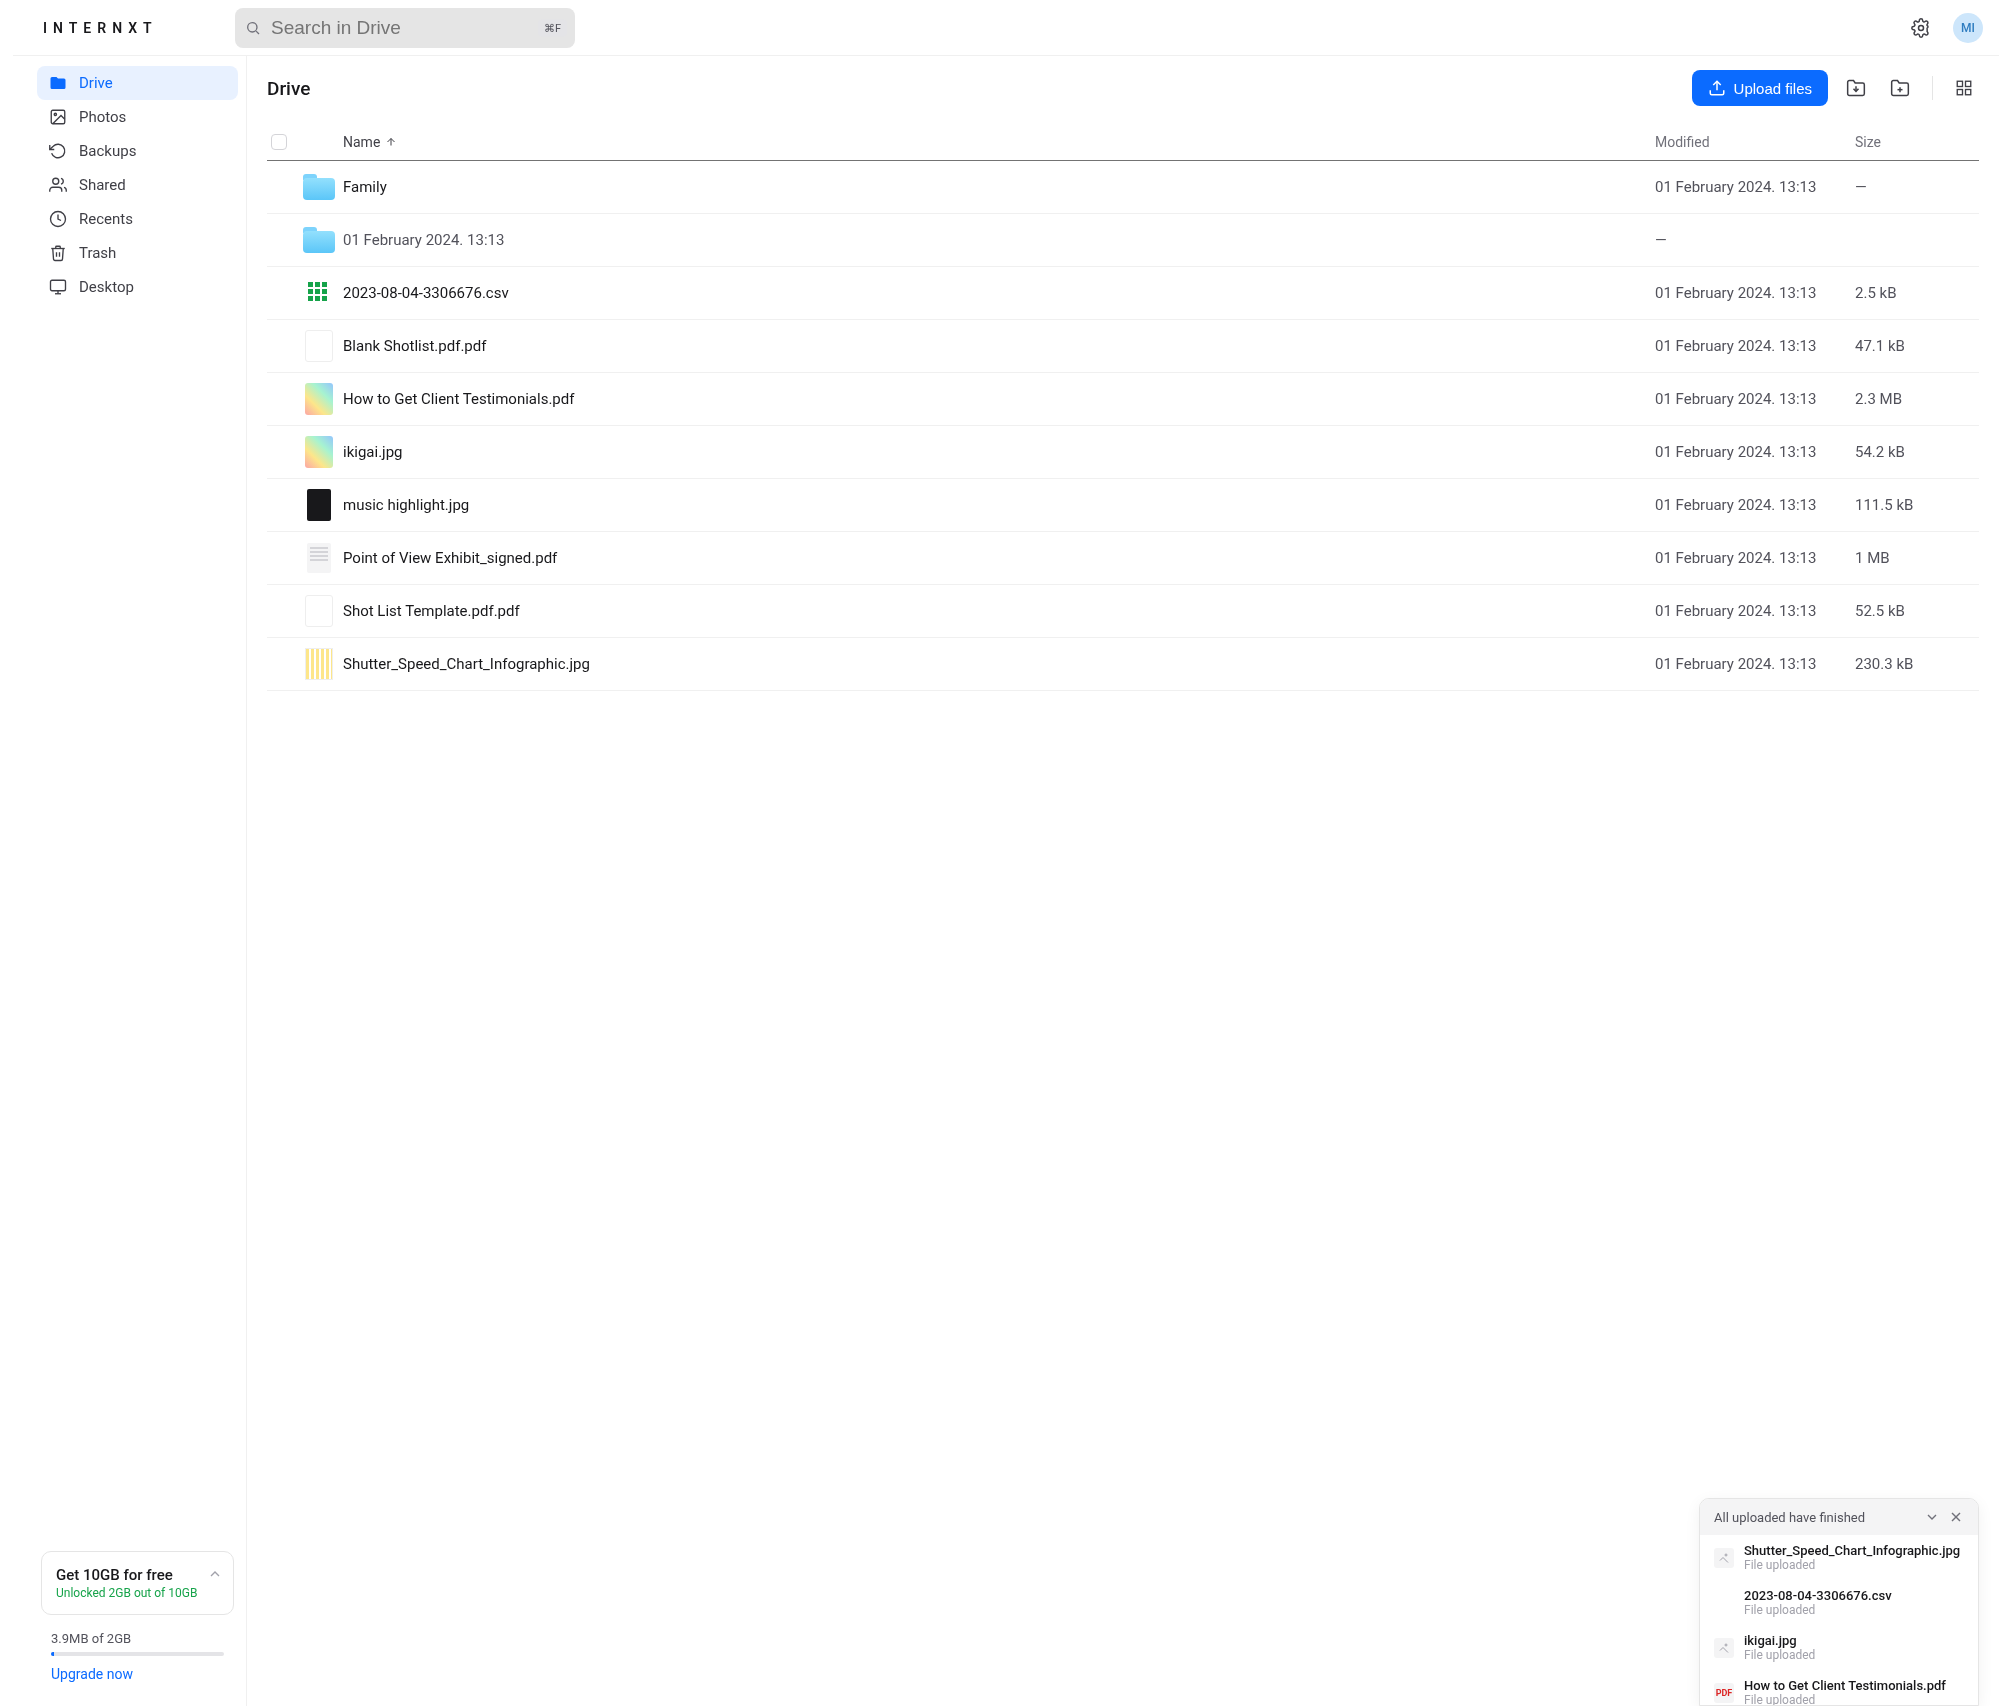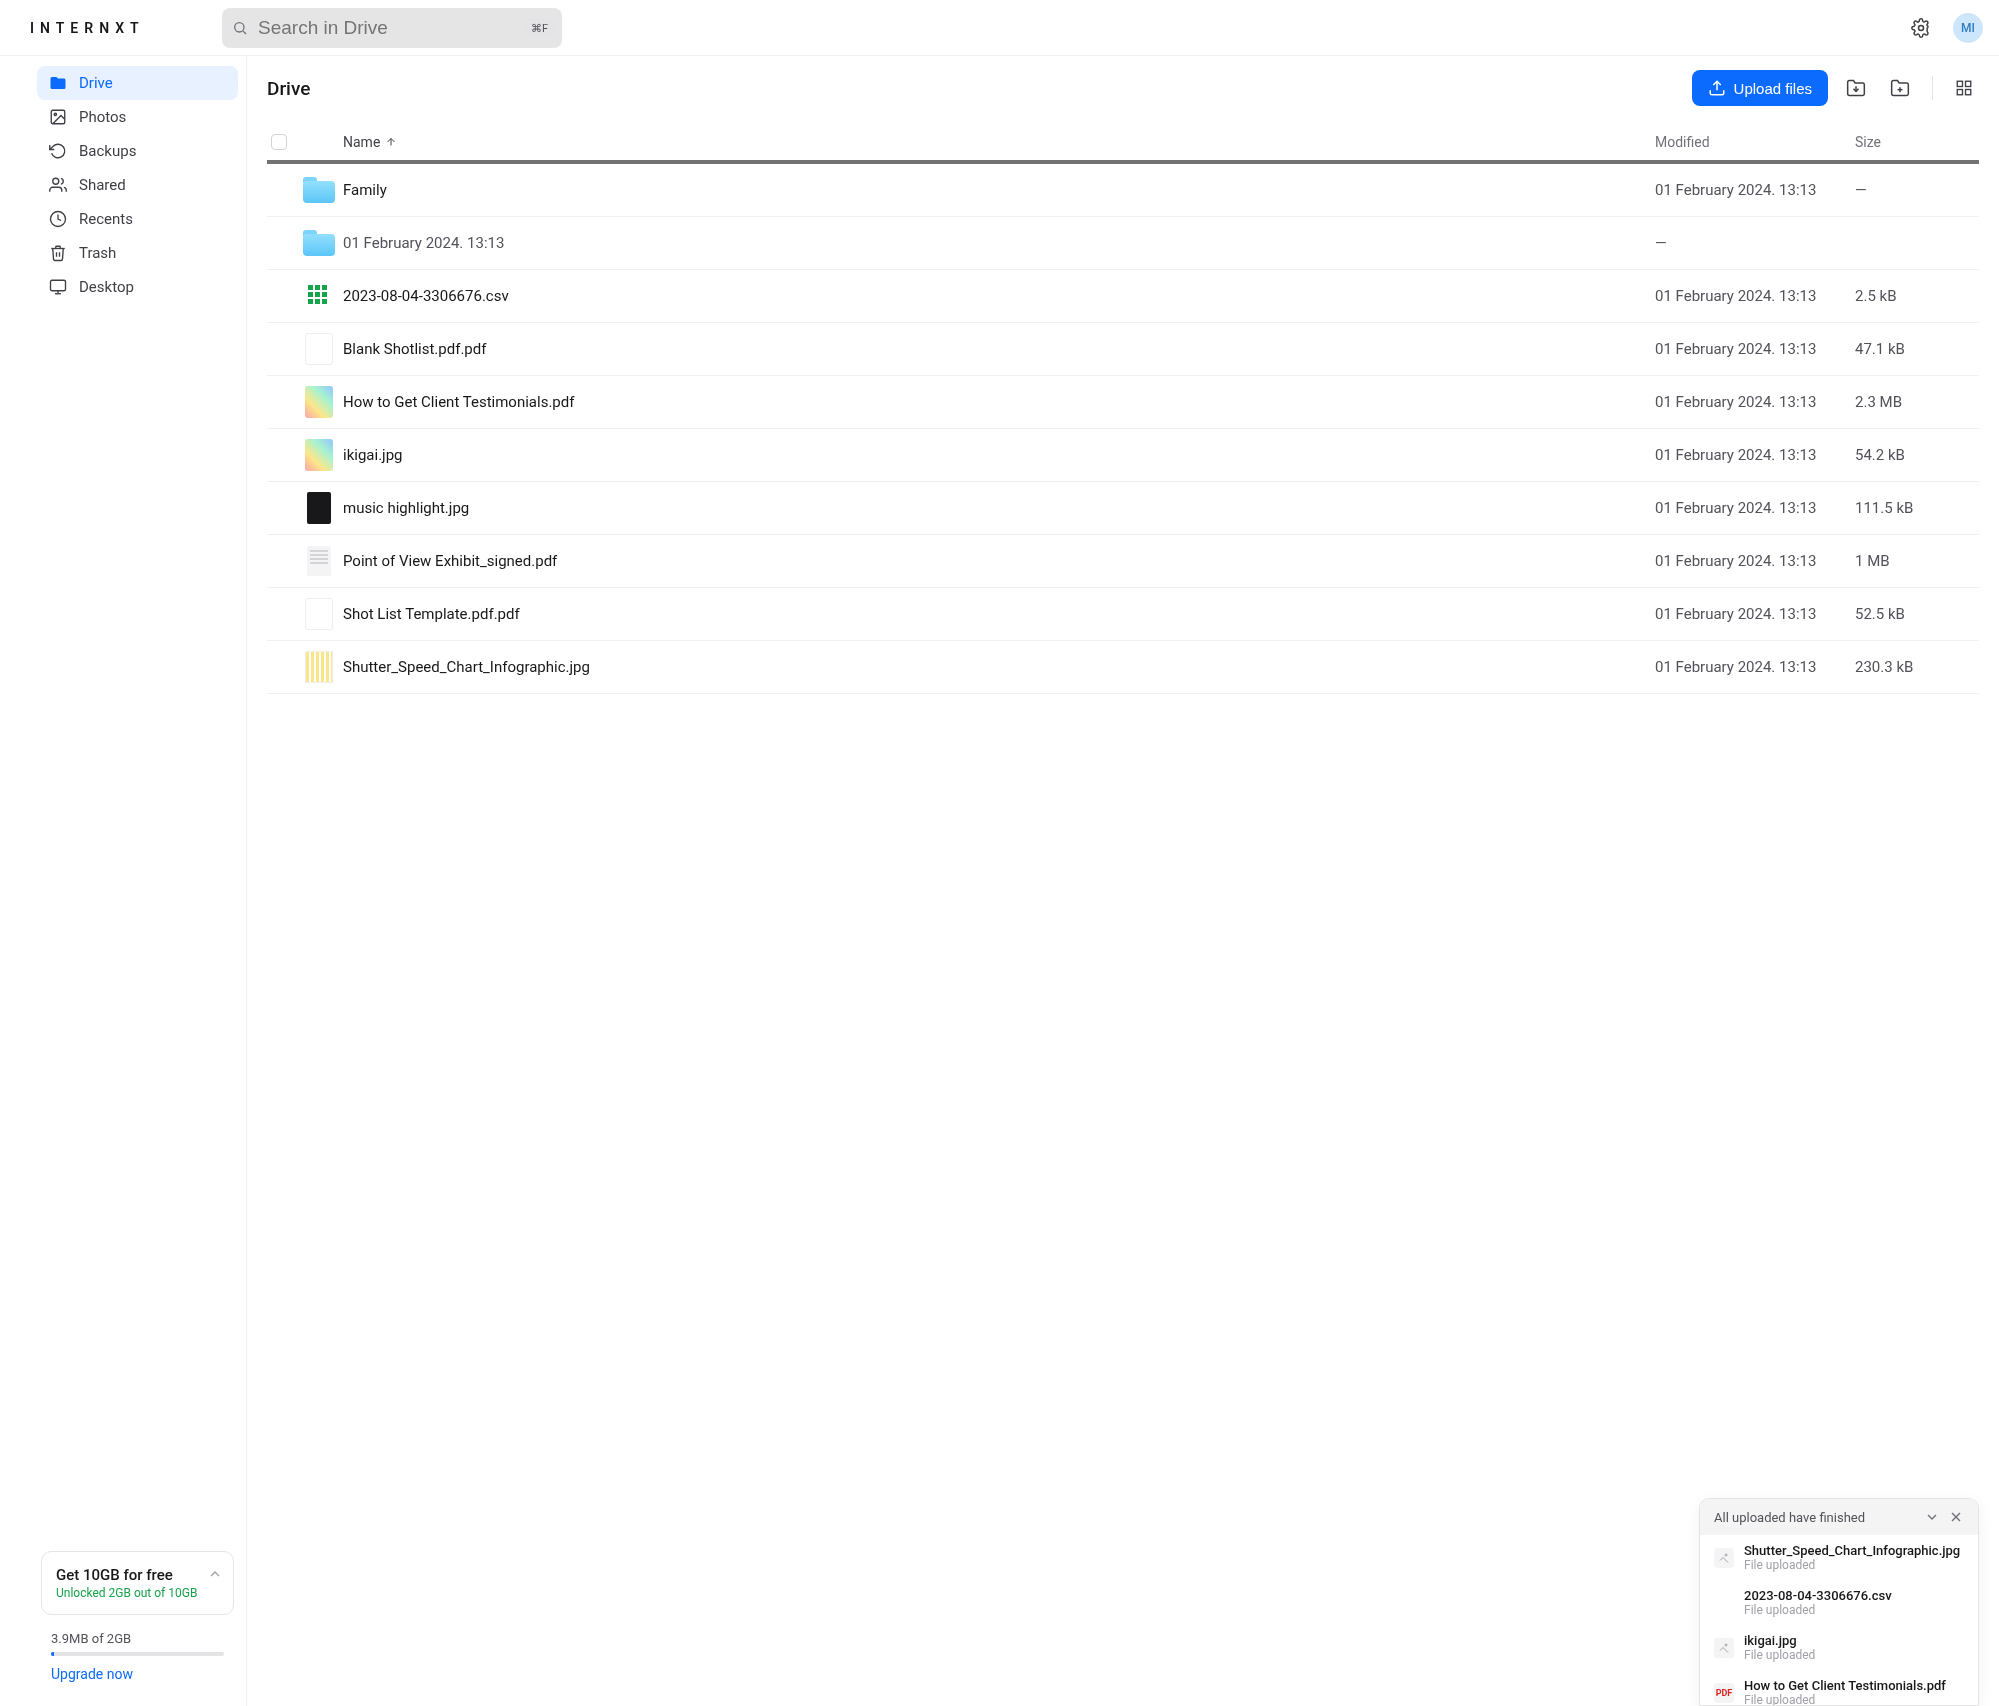--- a/index.html
+++ b/index.html
@@ -1,21 +1,21 @@
 <!DOCTYPE html>
 <html><head>
 <meta charset="utf-8">
 <style>
 * { box-sizing: border-box; margin: 0; padding: 0; }
 body { font-family: -apple-system, BlinkMacSystemFont, "Segoe UI", Roboto, sans-serif; color: #18181b; background: #fff; font-size: 14px; }
 
 .app { display: flex; flex-direction: column; height: 100vh; min-height: 1000px; }
 
 
-.header { display: flex; align-items: center; padding: 8px 16px; border-bottom: 1px solid #f0f0f0; gap: 16px; height: 56px; }
+.header { display: flex; align-items: center; padding: 8px 16px; border-bottom: 1px solid #f0f0f0; gap: 16px; height: 56px; margin-left: 13px; }
 .logo { font-weight: 600; letter-spacing: 6px; font-size: 14px; min-width: 190px; padding-left: 14px; }
 .search-wrap { flex: 0 0 auto; width: 340px; position: relative; }
 .search-input { width: 100%; background: #e5e5e5; border: none; border-radius: 8px; padding: 9px 40px 9px 36px; font-size: 19px; color: #52525b; outline: none; }
 .search-icon { position: absolute; left: 10px; top: 50%; transform: translateY(-50%); color: #71717a; }
 .kbd { position: absolute; right: 8px; top: 50%; transform: translateY(-50%); background: #e4e4e7; border-radius: 4px; padding: 2px 6px; font-size: 11px; color: #52525b; }
 .header-spacer { flex: 1; }
 .icon-btn { background: none; border: none; cursor: pointer; padding: 6px; color: #3f3f46; display: flex; align-items: center; }
 .avatar { width: 30px; height: 30px; border-radius: 50%; background: #cde6fb; color: #2f7dc0; display: flex; align-items: center; justify-content: center; font-size: 12px; font-weight: 500; }
 
 
@@ -39,21 +39,21 @@
 .main { flex: 1; padding: 14px 20px; position: relative; }
 .crumb-row { display: flex; align-items: center; gap: 12px; }
 .crumb { font-size: 19px; font-weight: 500; }
 .crumb-spacer { flex: 1; }
 .upload-btn { display: flex; align-items: flex-end; gap: 8px; background: #0b6bff; color: #fff; border: none; border-radius: 8px; padding: 9px 16px; font-size: 15px; cursor: pointer; font-weight: 500; }
 .toolbar-btn { background: none; border: none; cursor: pointer; padding: 6px; color: #3f3f46; }
 .divider-v { width: 1px; height: 24px; background: #e5e5e5; margin: 0 4px; }
 
 .list { margin-top: 18px; }
 .list-head, .row { display: grid; grid-template-columns: 32px 40px 1fr 200px 120px; align-items: center; padding: 10px 4px; }
-.list-head { color: #71717a; font-size: 14px; border-bottom: 4px solid #737373; }
+.list-head { color: #71717a; font-size: 14px; border-bottom: 1px solid #737373; }
 .list-head .sortable { display: flex; align-items: center; gap: 5px; color: #3f3f46; }
 .row { border-bottom: 1px solid #f0f0f0; font-size: 15px; }
 .cb { width: 16px; height: 16px; border: 1.5px solid #d4d4d8; border-radius: 4px; }
 .thumb { width: 32px; height: 32px; display: flex; align-items: center; justify-content: center; border-radius: 4px; }
 .mod, .size { color: #52525b; }
 
 
 .folder-ic { width: 34px; height: 26px; position: relative; }
 .folder-ic::before { content: ""; position: absolute; top: 0; left: 0; width: 14px; height: 6px; background: #7dd3fc; border-radius: 3px 3px 0 0; }
 .folder-ic::after { content: ""; position: absolute; top: 4px; left: 0; right: 0; bottom: 0; background: linear-gradient(#93e0fd, #5bc6f8); border-radius: 4px; }

